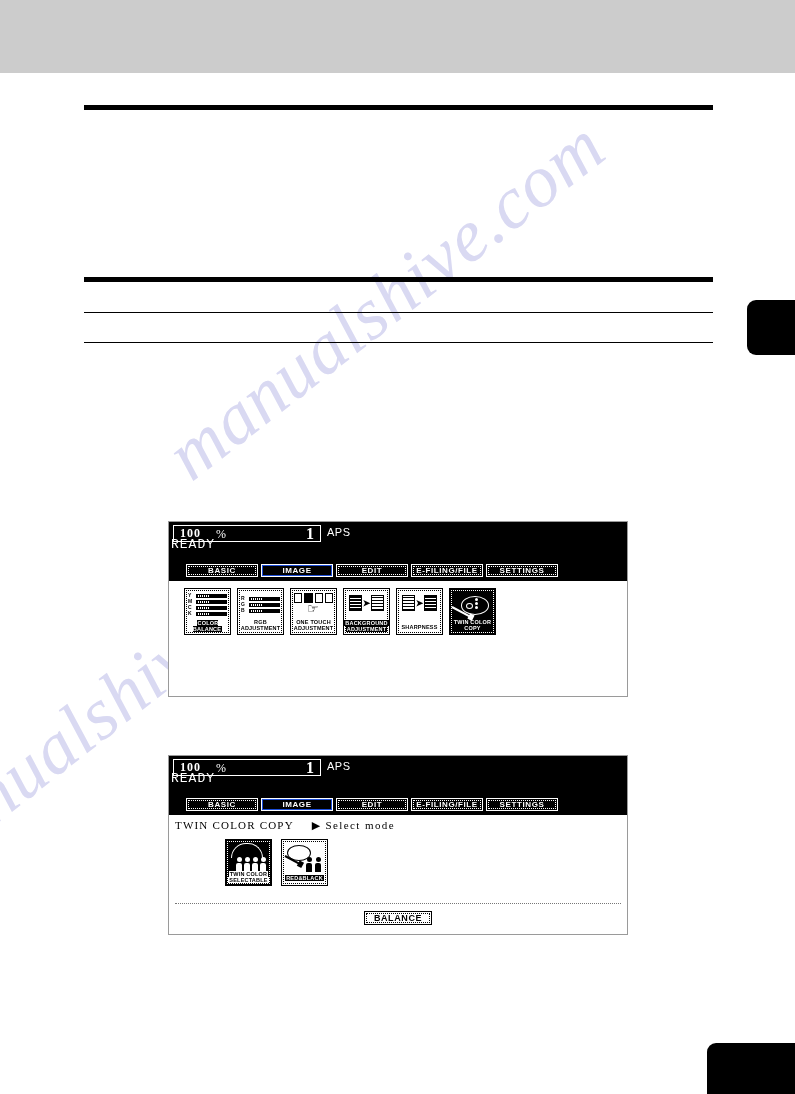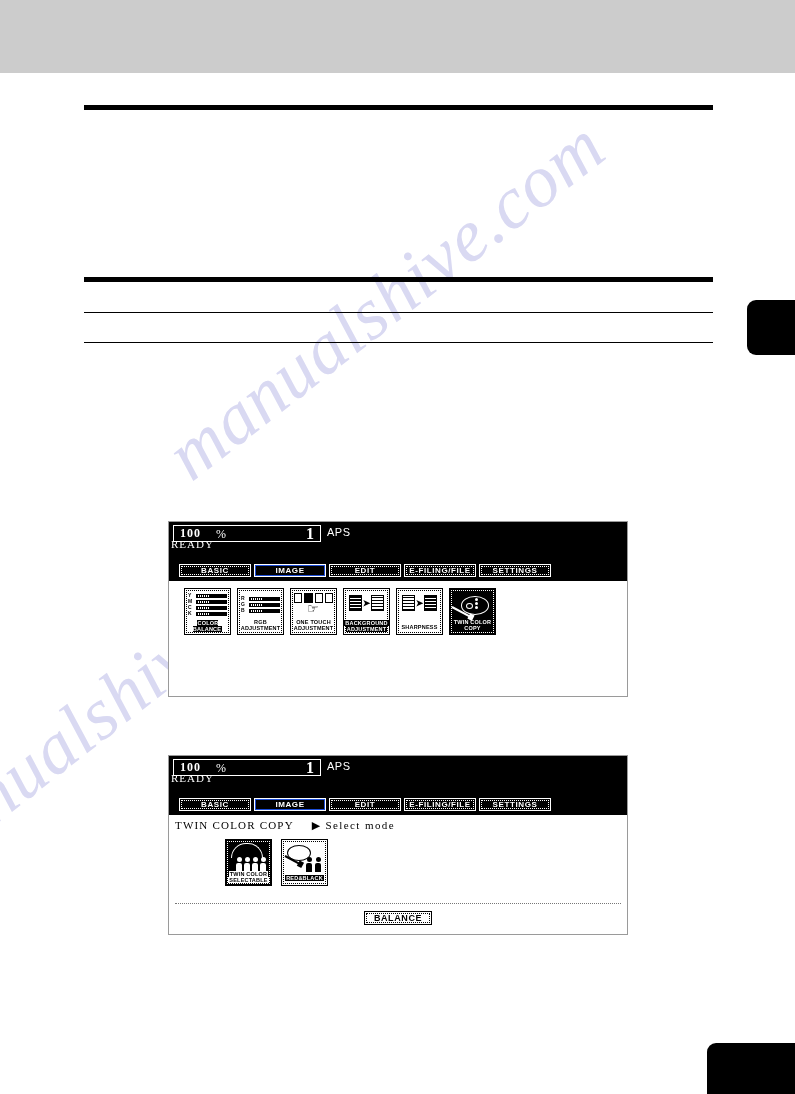--- a/index.html
+++ b/index.html
@@ -91,27 +91,27 @@
     font-size:16px;font-weight:bold;line-height:19px;
   }
   .aps-label{
     position:absolute;left:158px;top:3px;
     font-size:11px;line-height:15px;
     font-family:"Liberation Sans", sans-serif;
     letter-spacing:0.5px;
   }
   .ready-label{
     position:absolute;left:2px;top:14px;
-    font-size:11px;line-height:17px;letter-spacing:1px;
+    font-size:13px;line-height:17px;letter-spacing:1px;font-family:Liberation Mono, monospace;
   }
 
   
   .tabstrip{
     position:absolute;left:0;bottom:4px;
-    display:flex;gap:3px;padding-left:10px;
+    display:flex;gap:3px;padding-left:17px;
   }
   .tab{
     position:relative;
     height:13px;
     border:1px solid #ffffff;
     background:#000000;
     color:#ffffff;
     font-family:"Liberation Sans", sans-serif;
     font-size:8px;font-weight:bold;
     letter-spacing:0.6px;

